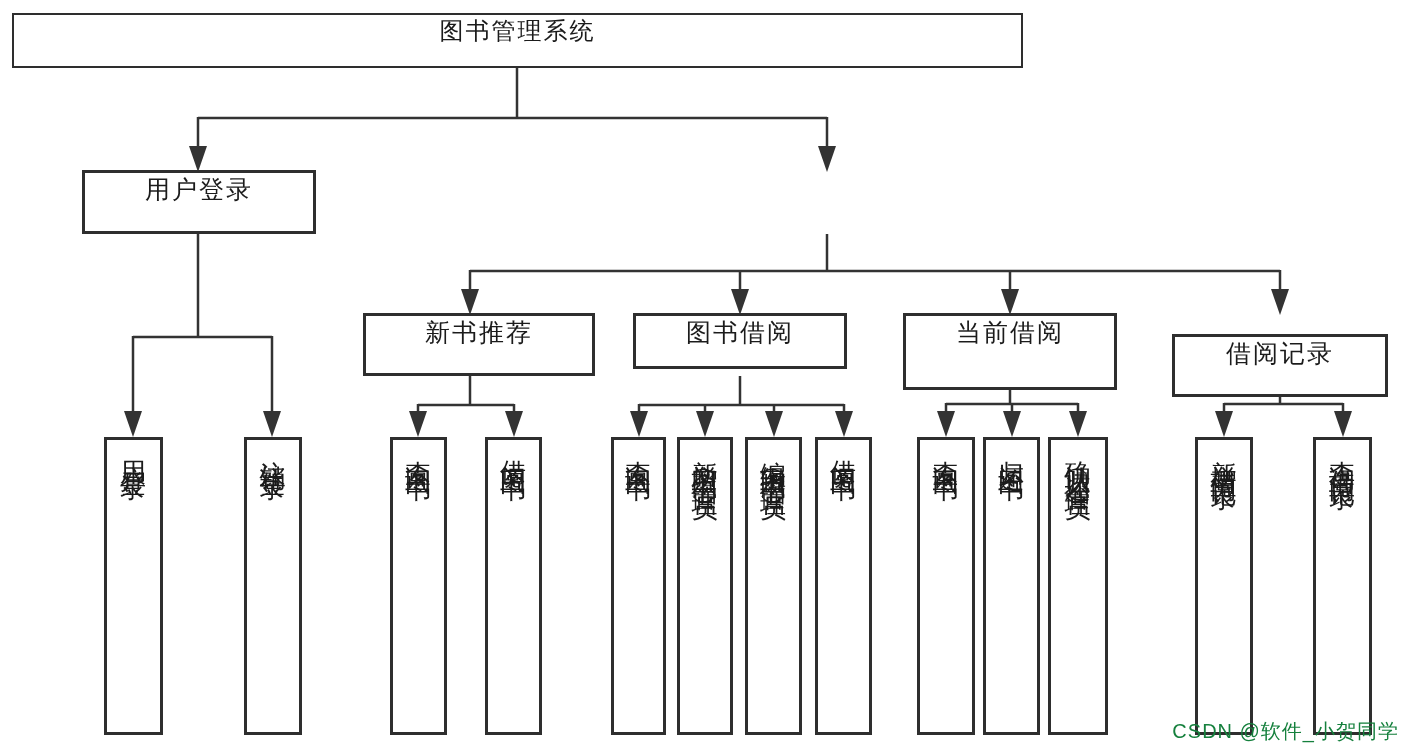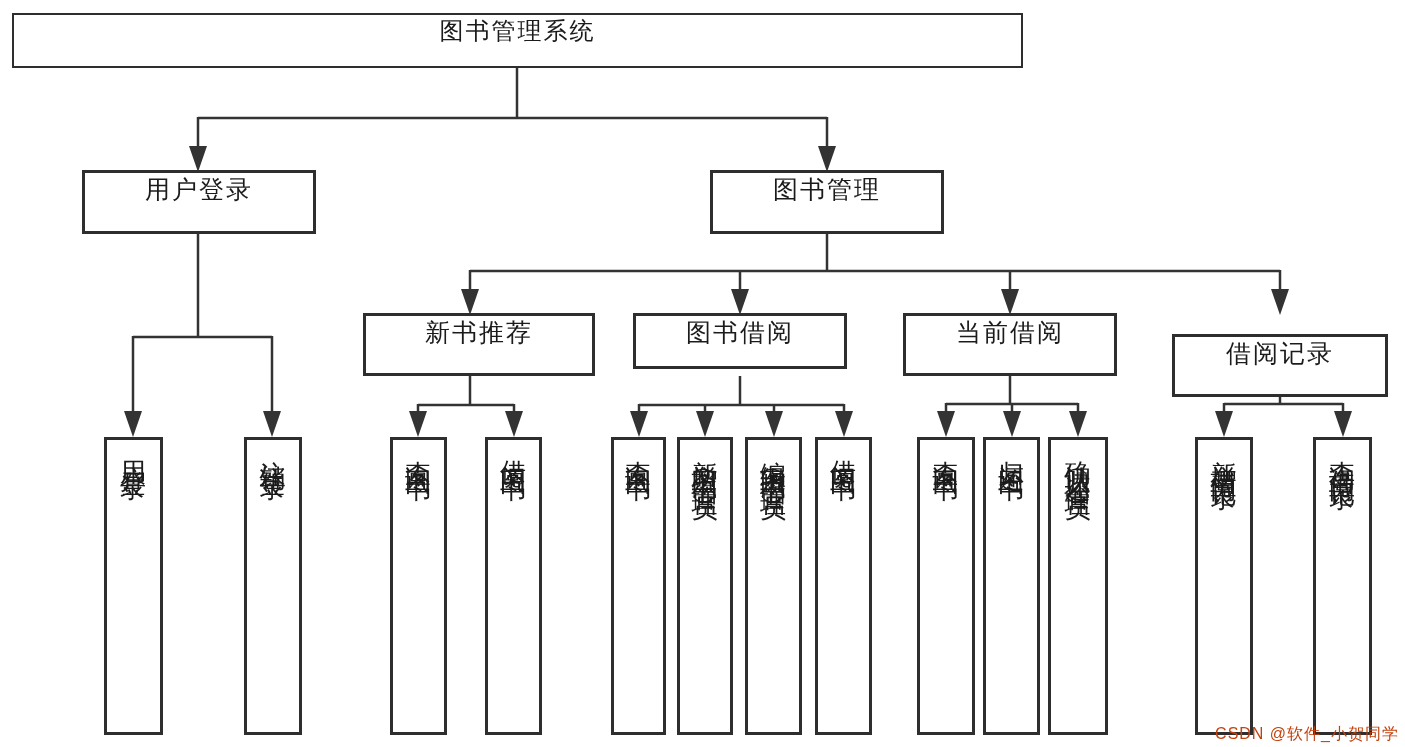--- a/index.html
+++ b/index.html
@@ -41,23 +41,23 @@
     font-size: 26px;
     letter-spacing: 5px;
     line-height: 1;
     color: #1b1b1b;
     white-space: nowrap;
   }
   .watermark {
     position: absolute;
     right: 6px;
     bottom: 2px;
-    font-size: 16px;
+    font-size: 20px;
     letter-spacing: 1px;
-    color: #c2410c;
+    color: #15803d;
     white-space: nowrap;
   }
   svg line { stroke: #333333; stroke-width: 2.5; }
   svg polygon { fill: #333333; stroke: none; }
 </style>
 </head>
 <body>
 
 <div class="stage">
 
@@ -130,31 +130,28 @@
     </g>
   </svg>
 
   <div class="box root" style="left:12px; top:13px; width:1011px; height:55px;">
     <span class="hlabel">图书管理系统</span>
   </div>
 
   <div class="box" style="left:82px; top:170px; width:234px; height:64px;">
     <span class="hlabel">用户登录</span>
   </div>
-  <div class="box" style="left:710px; top:170px; width:234px; height:64px;">
-    <span class="hlabel">图书管理</span>
-  </div>
 
   <div class="box" style="left:363px; top:313px; width:232px; height:63px;">
     <span class="hlabel">新书推荐</span>
   </div>
   <div class="box" style="left:633px; top:313px; width:214px; height:56px;">
     <span class="hlabel">图书借阅</span>
   </div>
-  <div class="box" style="left:903px; top:313px; width:214px; height:63px;">
+  <div class="box" style="left:903px; top:313px; width:214px; height:77px;">
     <span class="hlabel">当前借阅</span>
   </div>
   <div class="box" style="left:1172px; top:313px; width:216px; height:63px;margin-top:21px;">
     <span class="hlabel">借阅记录</span>
   </div>
 
   <div class="box" style="left:104px; top:437px; width:59px; height:298px;">
     <span class="vlabel">用户登录</span>
   </div>
   <div class="box" style="left:244px; top:437px; width:58px; height:298px;">

